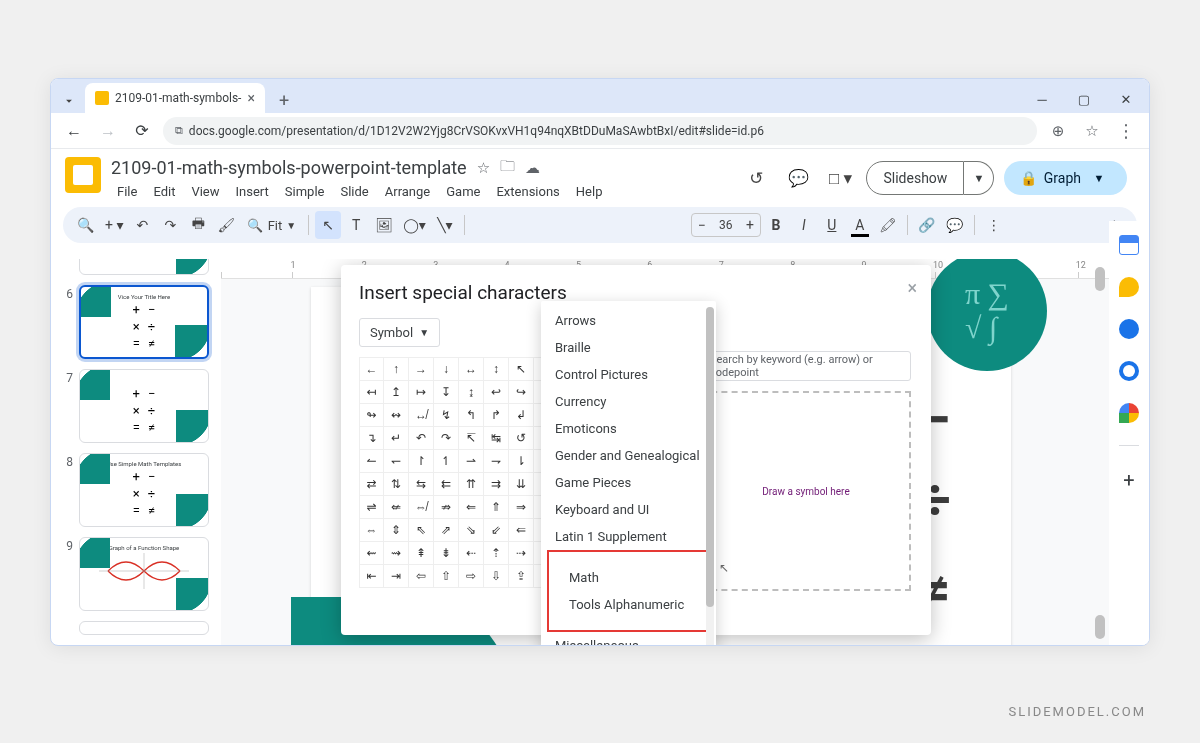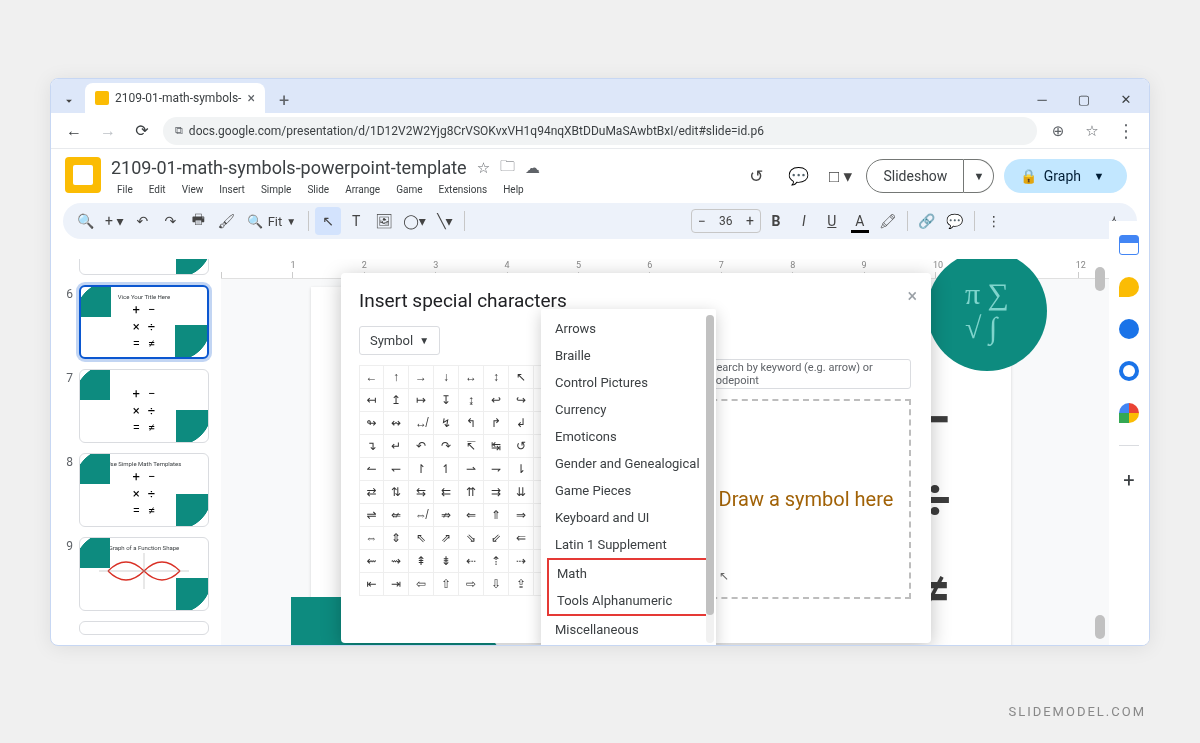--- a/index.html
+++ b/index.html
@@ -24,21 +24,21 @@
   .addricon { width:26px; height:26px; display:flex; align-items:center; justify-content:center; color:#5f6368; font-size:15px; cursor:pointer;}
   .kebab { width:26px; height:26px; display:flex; align-items:center; justify-content:center; color:#5f6368; font-size:18px; cursor:pointer;}
   
   .docheader { display:flex; padding:6px 14px 0 14px; gap:10px; }
   .doclogo { width:36px; height:36px; background:#fbbc04; border-radius:4px; display:flex; align-items:center; justify-content:center; margin-top:2px;}
   .doclogo::after{content:""; width:20px; height:20px; background:#fff; border-radius:2px;}
   .doctitlewrap { flex:1; }
   .doctitlerow { display:flex; align-items:center; gap:10px;}
   .doctitle { font-size:18px; color:#3c4043; }
   .doctitleicon { color:#5f6368; font-size:15px; cursor:pointer;}
-  .menubar { display:flex; gap:4px; font-size:10px; color:#3c4043; margin-top:2px;}
+  .menubar { display:flex; gap:4px; font-size:13px; color:#3c4043; margin-top:2px;}
   .menuitem { padding:2px 6px; border-radius:4px; cursor:pointer;}
   .headerright { display:flex; align-items:center; gap:10px; padding-right:8px;}
   .iconbtn { width:32px; height:32px; display:flex; align-items:center; justify-content:center; color:#444; font-size:17px; cursor:pointer; border-radius:16px;}
   .slideshow-grp{display:flex;}
   .slideshow-btn { height:34px; border:1px solid #747775; border-radius:18px 0 0 18px; padding:0 16px; display:flex; align-items:center; font-size:14px; color:#3c4043; cursor:pointer; background:#fff;}
   .slideshow-dd { height:34px; width:30px; border:1px solid #747775; border-left:none; border-radius:0 18px 18px 0; display:flex; align-items:center; justify-content:center; cursor:pointer; color:#3c4043; font-size:11px;}
   .share-btn { height:34px; background:#c2e7ff; border-radius:18px; padding:0 16px; display:flex; align-items:center; gap:6px; font-size:14px; color:#001d35; cursor:pointer;}
   .share-dd { width:24px; font-size:11px; display:flex; justify-content:center;}
   
   .toolbar { margin:6px 12px 0 12px; background:#edf2fa; height:36px; border-radius:20px; display:flex; align-items:center; padding:0 10px; gap:2px; font-size:14px; color:#444;}
@@ -67,36 +67,36 @@
   
   .canvas { flex:1; background:#f8f9fa; position:relative; overflow:hidden;}
   .ruler { position:absolute; top:0; left:0; right:0; height:20px; background:#fff; border-bottom:1px solid #e0e0e0; font-size:9px; color:#888; display:flex; align-items:flex-end;}
   .ruler .tick{flex:1;border-left:1px solid #ccc;height:6px;position:relative;}
   .ruler .tick span{position:absolute;top:-12px;left:-3px;}
   .slide { position:absolute; top:28px; left:90px; width:700px; height:400px; background:#fff; box-shadow:0 1px 3px rgba(0,0,0,0.15);}
   .slide .bigsym{position:absolute;right:60px;font-size:56px;font-weight:700;color:#3c3c3c;}
   .slide .bigpi{position:absolute;top:-36px;right:-36px;width:120px;height:120px;border-radius:60px;background:#0d8b7f;display:flex;align-items:center;justify-content:center;color:#7fd4cc;font-size:30px;font-family:serif;}
   .slide .bigwave{position:absolute;bottom:-10px;left:-20px;width:220px;height:100px;background:#0d8b7f;border-radius:0 120px 0 0;}
   
-  .dialog { position:absolute; top:14px; left:120px; width:590px; height:370px; background:#fff; box-shadow:0 4px 20px rgba(0,0,0,0.25); border-radius:4px; padding:16px 18px; z-index:20;}
+  .dialog { position:absolute; top:6px; left:120px; width:590px; height:370px; background:#fff; box-shadow:0 4px 20px rgba(0,0,0,0.25); border-radius:4px; padding:16px 18px; z-index:20;}
   .dialog-title { font-size:19px; color:#202124; margin-bottom:14px;}
   .dialog-close { position:absolute; top:12px; right:14px; font-size:18px; color:#9aa0a6; cursor:pointer;}
   .catbtn { display:inline-flex; align-items:center; gap:6px; border:1px solid #dadce0; border-radius:3px; padding:6px 10px; font-size:13px; color:#3c4043; cursor:pointer; margin-bottom:10px;}
   .chargrid { width:205px; border-top:1px solid #eee; }
   .chargrid .grow{display:flex;}
   .chargrid .gcell{width:25px;height:23px;border:1px solid #eee;border-top:none;border-left:none;display:flex;align-items:center;justify-content:center;font-size:12px;color:#333;cursor:pointer;font-family:Arial,sans-serif;}
   .chargrid .grow .gcell:first-child{border-left:1px solid #eee;}
   .searchinput{position:absolute;top:86px;right:20px;height:30px;border:1px solid #dadce0;border-radius:3px;width:210px;padding:0 8px;font-size:11px;color:#5f6368;display:flex;align-items:center;}
-  .drawbox{position:absolute;top:126px;right:20px;width:210px;height:200px;border:2px dashed #bdbdbd;display:flex;align-items:center;justify-content:center;color:#a16207;font-size:20px;}
+  .drawbox{position:absolute;top:126px;right:20px;width:210px;height:200px;border:2px dashed #bdbdbd;display:flex;align-items:center;justify-content:center;color:#701a75;font-size:10px;}
   
   .dropdown { position:absolute; top:36px; left:200px; width:175px; background:#fff; box-shadow:0 4px 16px rgba(0,0,0,0.2); border-radius:2px; padding:6px 0; z-index:30; max-height:460px; }
   .dropdown .scrolltrack{position:absolute;right:2px;top:6px;bottom:6px;width:8px;background:#f1f1f1;border-radius:4px;}
   .dropdown .scrollthumb{position:absolute;right:2px;top:6px;width:8px;height:300px;background:#c1c1c1;border-radius:4px;}
   .dditem { padding:6px 14px; font-size:13px; color:#3c4043; cursor:pointer;}
-  .ddhighlight{border:2px solid #e53935;margin:0 6px;padding:0;}
+  .ddhighlight{border:2px solid #e53935;margin:0 6px;padding:12px;}
   .ddhighlight .dditem{padding:6px 8px;}
   .cursor-img{position:absolute;font-size:12px;color:#666;}
   
   .sidepanel { position:absolute; top:142px; right:0; width:40px; bottom:0; display:flex; flex-direction:column; align-items:center; gap:22px; padding-top:14px; background:#fff;}
   .spicon{width:20px;height:20px;border-radius:3px;cursor:pointer;}
   .sp-cal{background:linear-gradient(#4285f4 40%,#fff 40%);border:1px solid #4285f4;}
   .sp-keep{background:#fbbc04;border-radius:50% 50% 50% 0;}
   .sp-tasks{background:#1a73e8;border-radius:50%;}
   .sp-contacts{background:#1a73e8;border-radius:50% 50% 50% 50%;position:relative;}
   .sp-contacts::after{content:"";position:absolute;inset:4px;background:#fff;border-radius:50%;}

